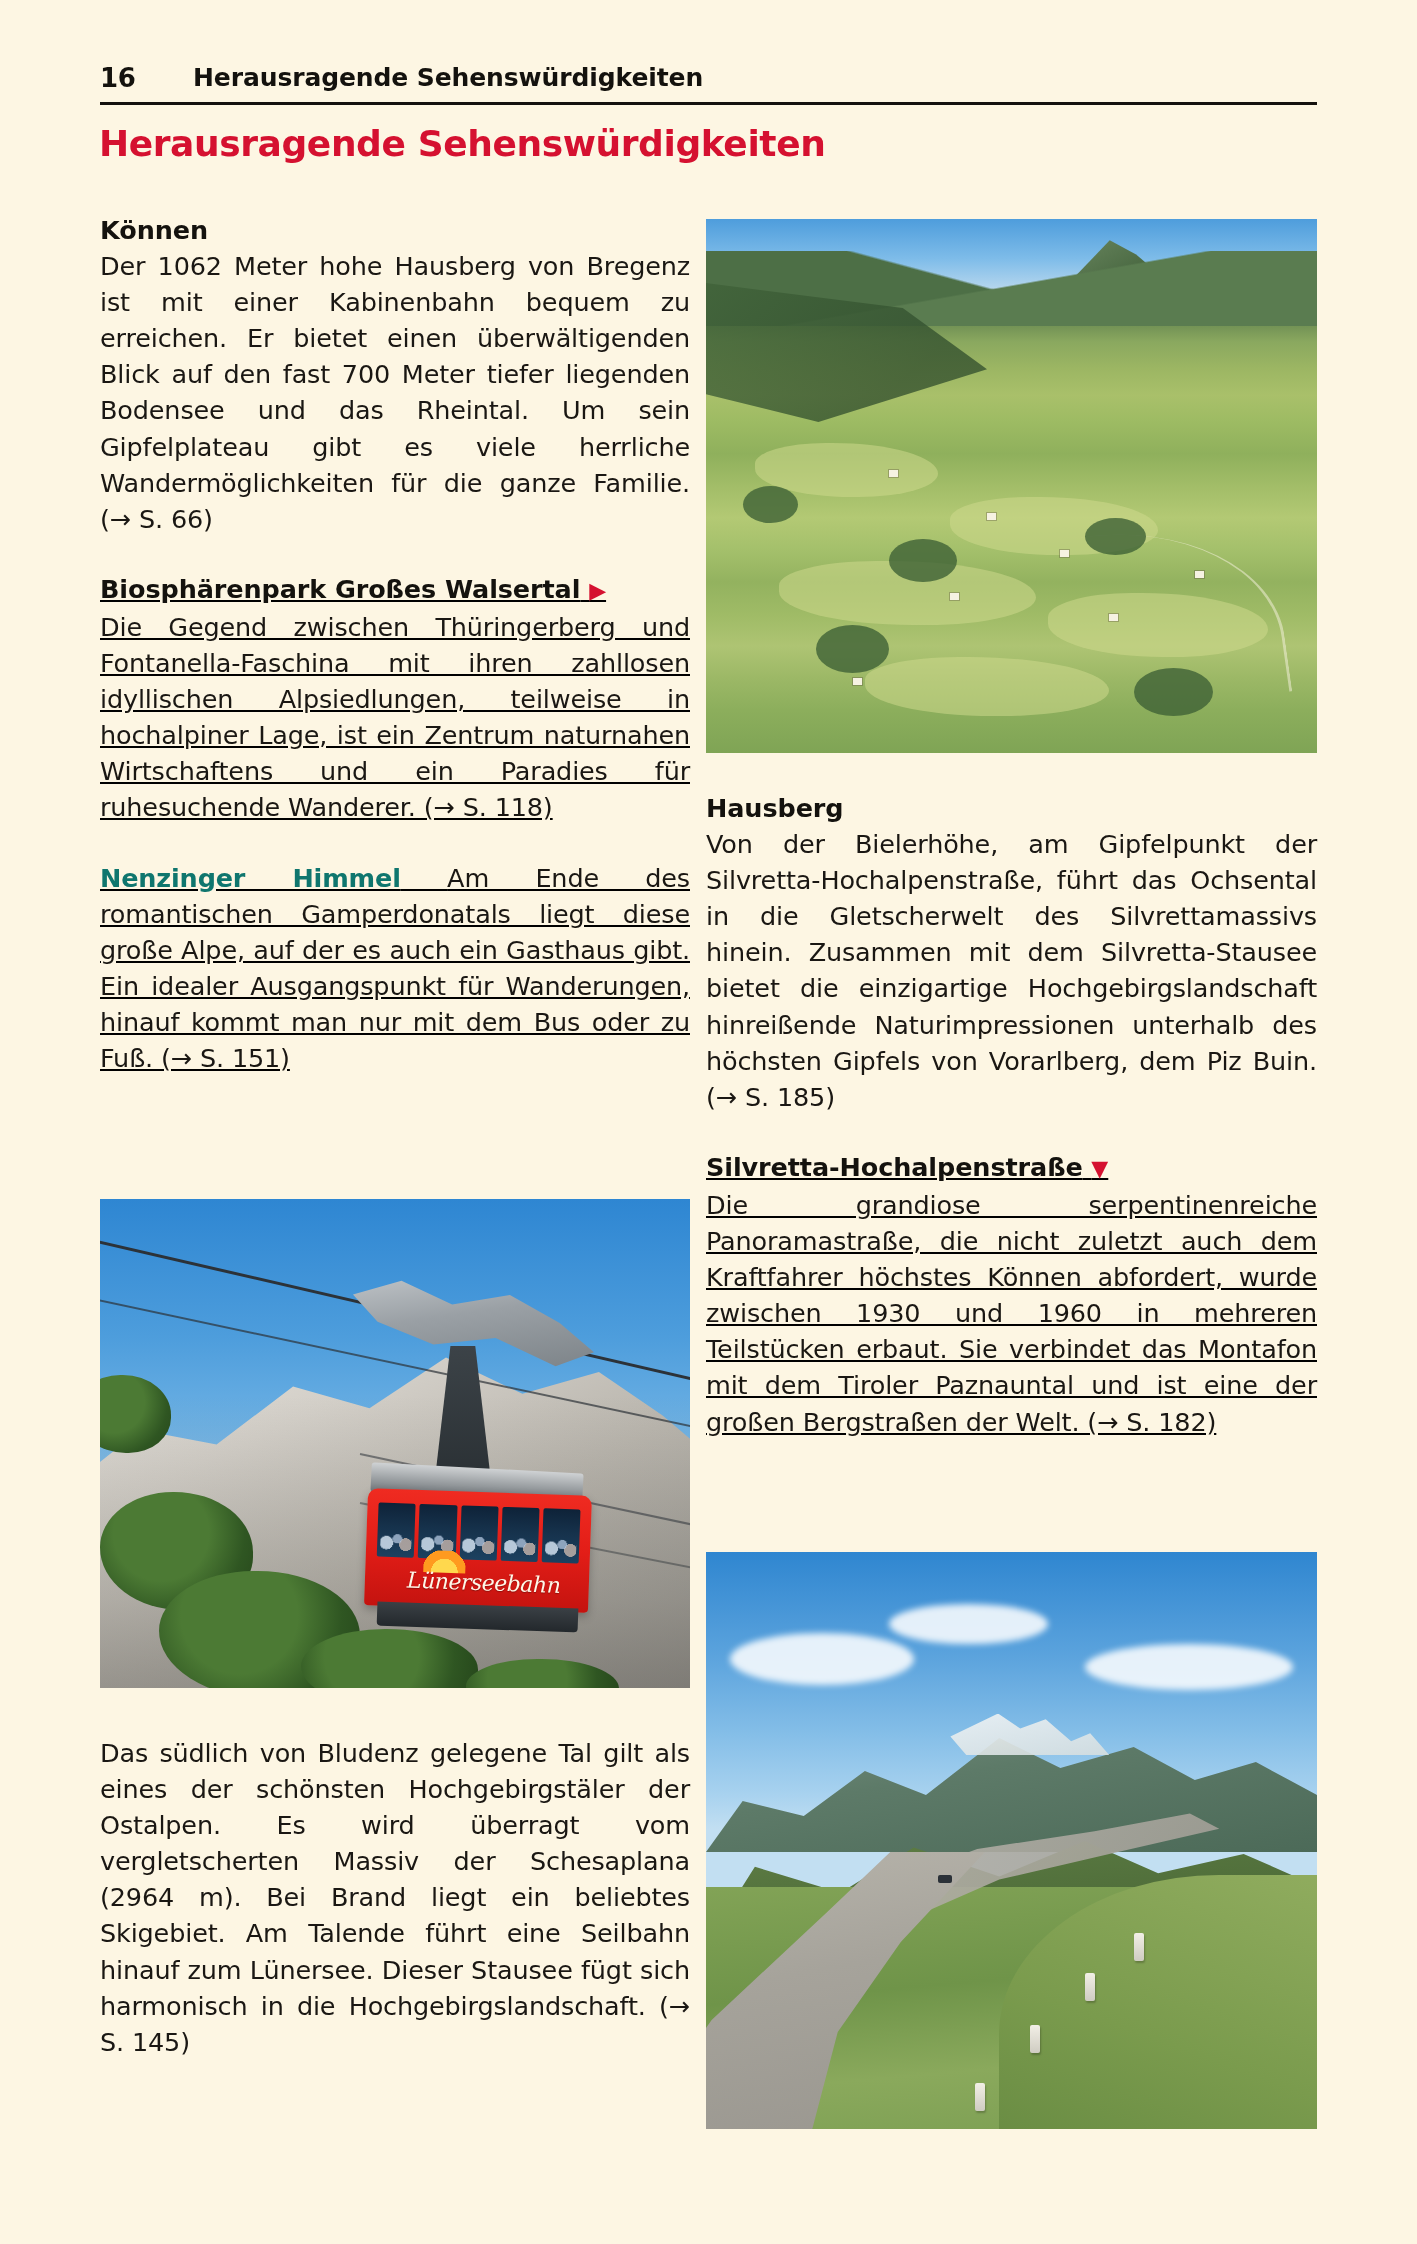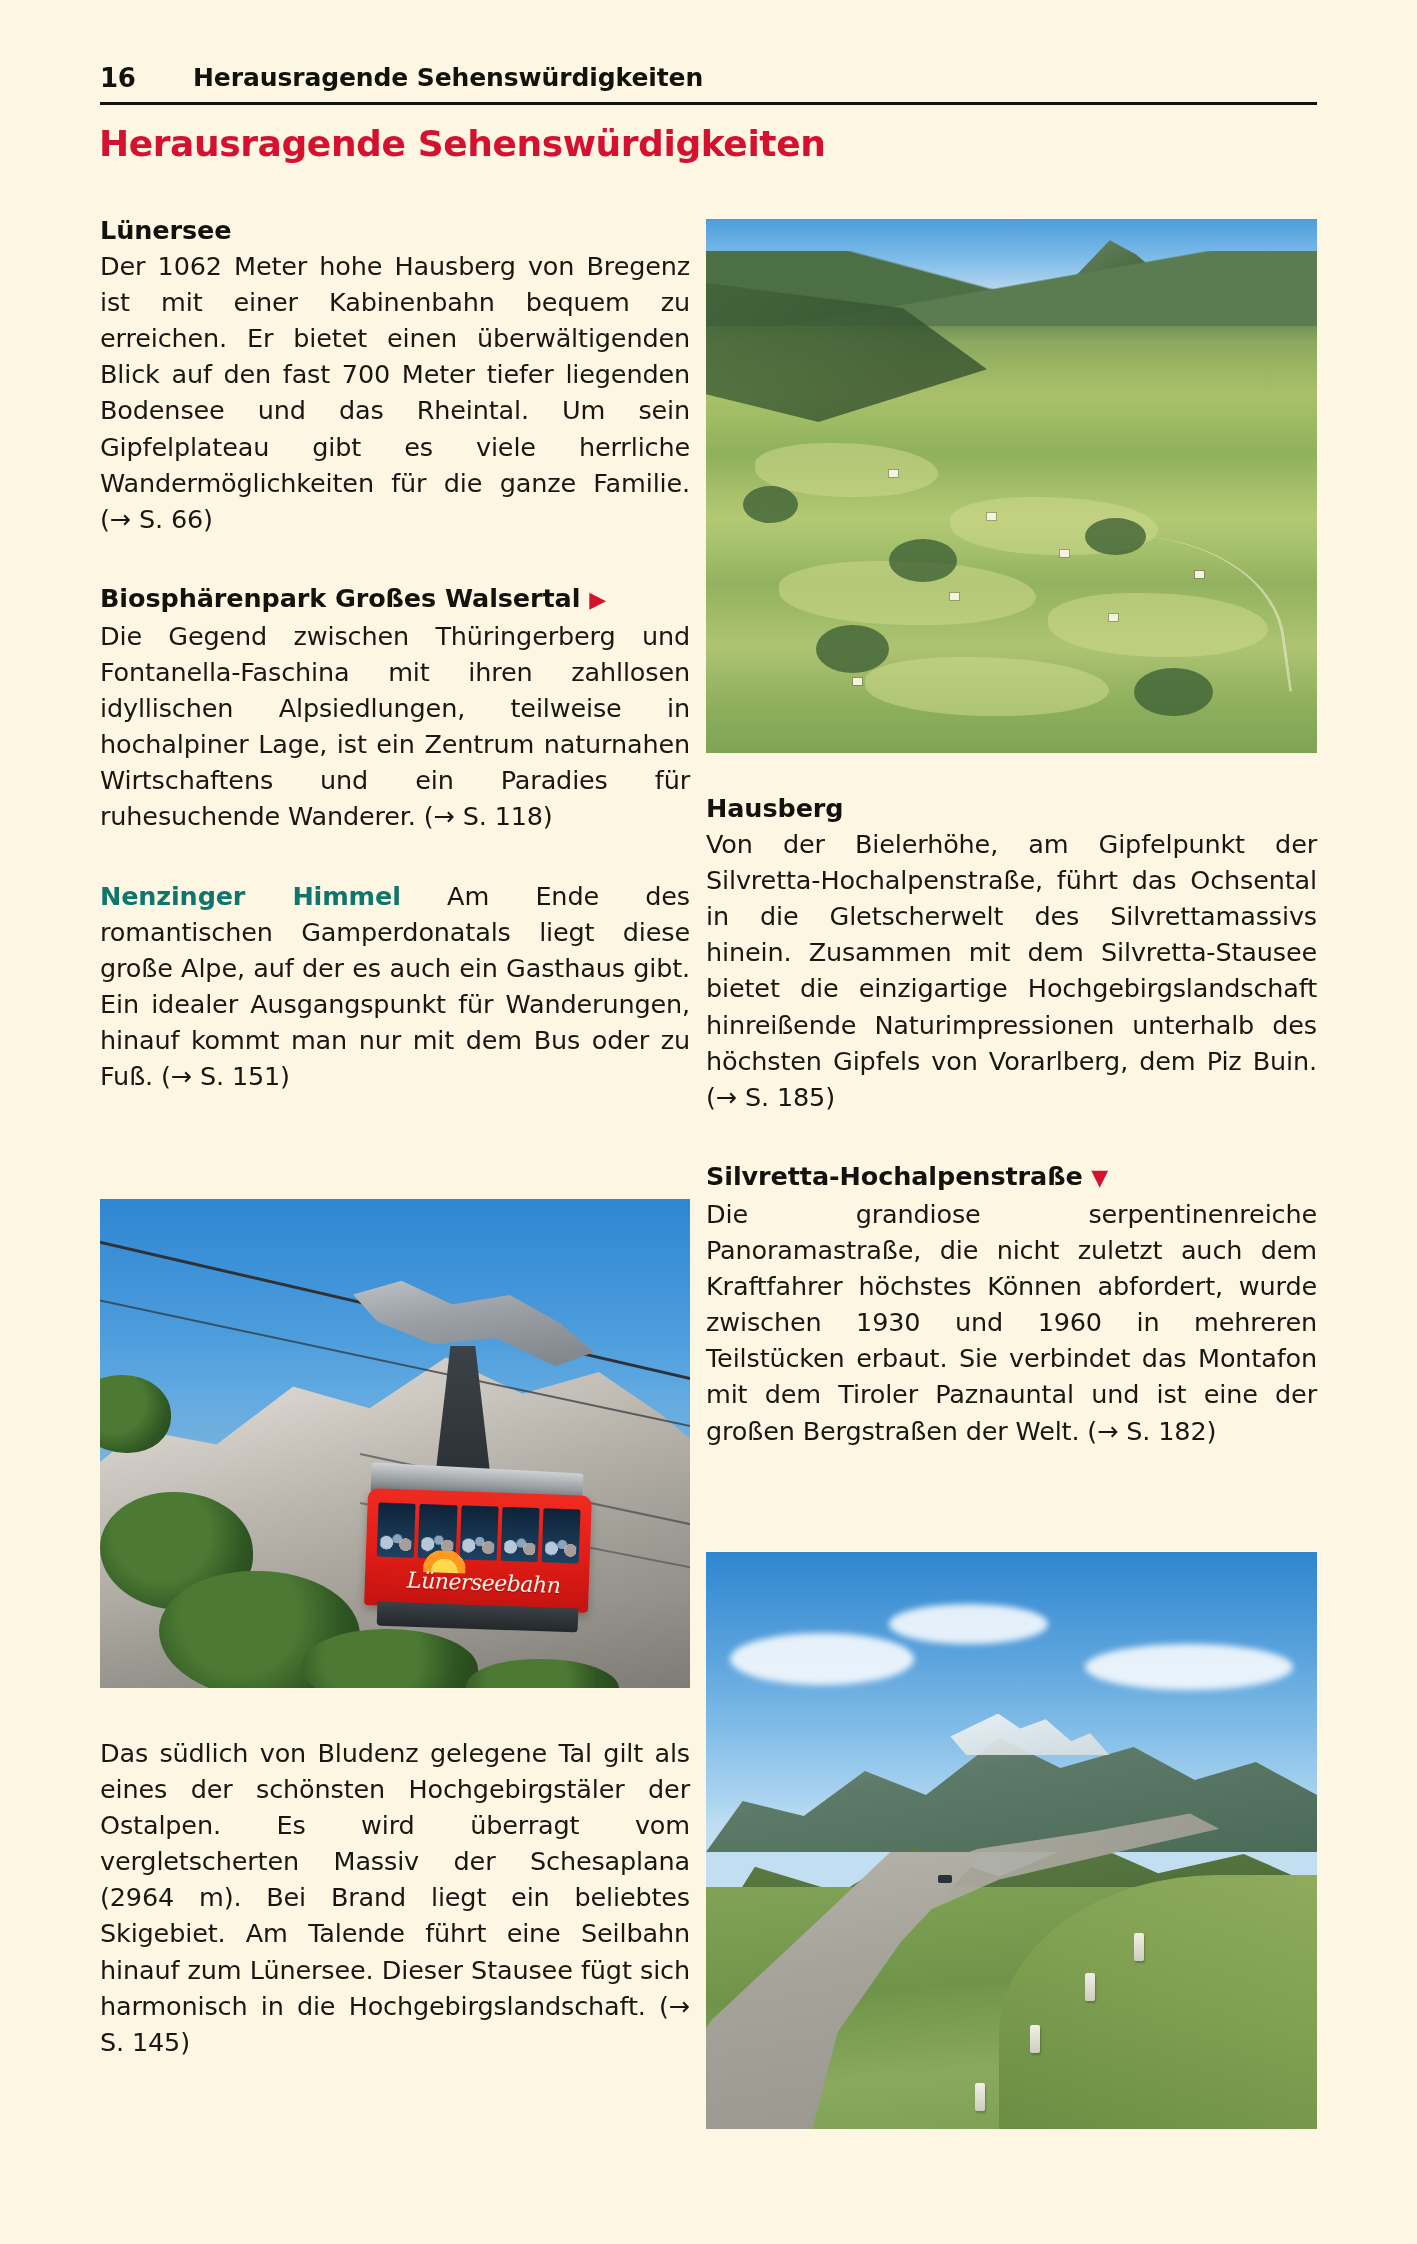--- a/index.html
+++ b/index.html
@@ -95,21 +95,21 @@
     font-weight: bold;
     color: #14120e;
     letter-spacing: -0.1px;
   }
   .marker {
     color: #d51130;
     font-size: 22px;
     letter-spacing: 0;
   }
   .para { margin-top: 0; }
-  .para + .para { margin-top: 43px; }
+  .para + .para { margin-top: 34px; text-decoration: underline; }
 
   
   .photo {
     position: absolute;
     overflow: hidden;
   }
 
   
   #photo-valley {
     left: 706px;
@@ -356,21 +356,21 @@
     <span class="runhead-page">16</span>
     <span class="runhead-title">Herausragende Sehenswürdigkeiten</span>
   </div>
   <div class="runhead-rule"></div>
 
   <h1 class="chapter-title">Herausragende Sehenswürdigkeiten</h1>
 
   <div class="col-left">
 
     <div class="para">
-      <div class="heading-line">Lünersee</div>
+      <div class="heading-line">Können</div>
       <div class="body-text">Der 1062 Meter hohe Hausberg von Bregenz ist mit einer Kabinenbahn bequem zu erreichen. Er bietet einen überwältigenden Blick auf den fast 700 Meter tiefer liegenden Bodensee und das Rheintal. Um sein Gipfelplateau gibt es viele herrliche Wandermöglichkeiten für die ganze Familie. (→ S. 66)</div>
     </div>
 
     <div class="para">
       <div class="heading-line">
         <span>Biosphärenpark Großes Walsertal</span>
         <span class="marker">▶</span>
       </div>
       <div class="body-text">Die Gegend zwischen Thüringerberg und Fontanella-Faschina mit ihren zahllosen idyllischen Alpsiedlungen, teilweise in hochalpiner Lage, ist ein Zentrum naturnahen Wirtschaftens und ein Paradies für ruhesuchende Wanderer. (→ S. 118)</div>
     </div>

